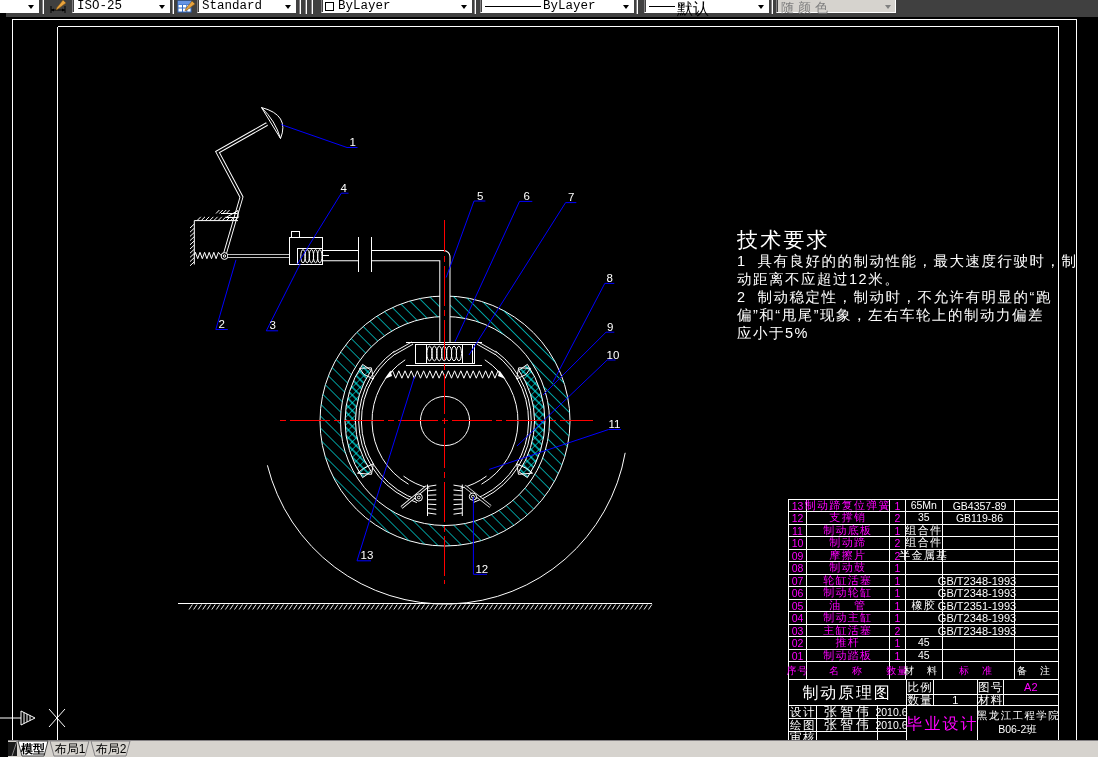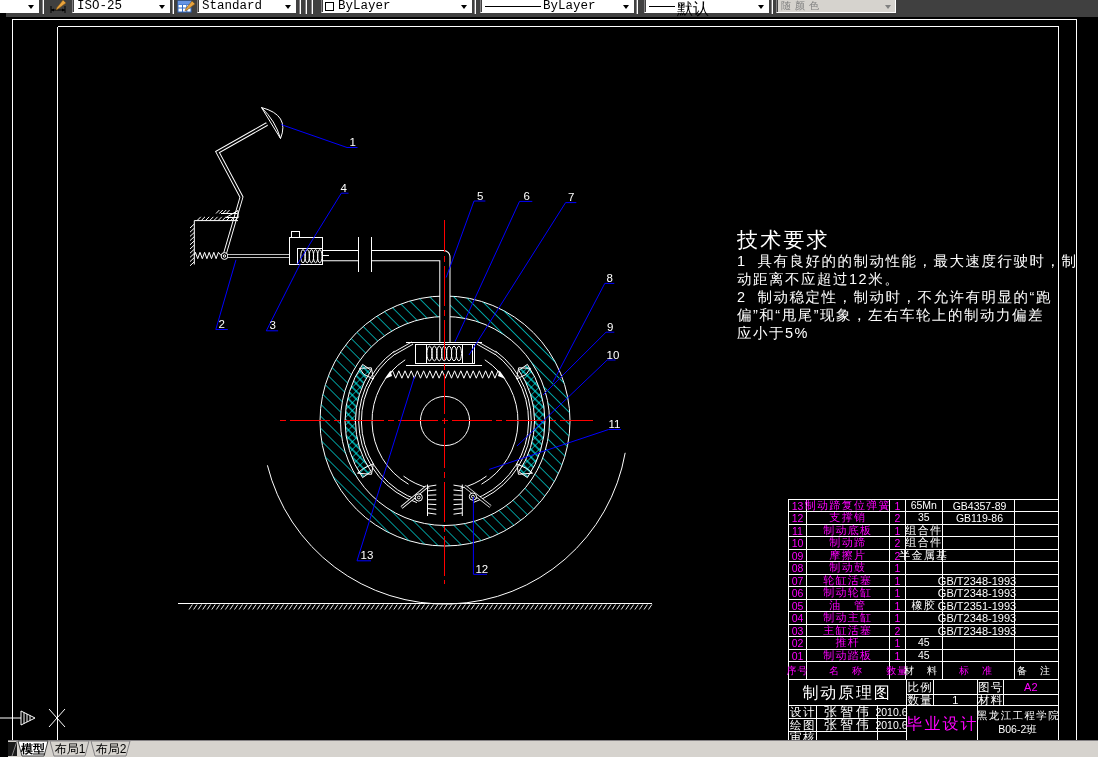--- a/index.html
+++ b/index.html
@@ -61,21 +61,21 @@
       <span class="ar" style="border-top-color:#000"></span>
     </div>
 <div class="sep" style="left:630px"></div>
 <div class="cb" style="left:638px;width:125px">
       <span class="ln" style="width:26px"></span>
       <span class="tx" style="left:32px;font-size:16px;font-family:Liberation Sans">默认</span>
       <span class="ar" style="border-top-color:#000"></span>
     </div>
 <div class="sep" style="left:765px"></div>
 <div class="cb dis" style="left:770px;width:120px">
-      <span class="tx" style="color:#808080;font-size:10px;letter-spacing:4px;font-family:Liberation Sans">随颜色</span>
+      <span class="tx" style="color:#808080;font-size:13px;letter-spacing:4px;font-family:Liberation Sans">随颜色</span>
       <span class="ar" style="border-top-color:#808080"></span>
     </div>
   </div>
 <svg id="cv" viewBox="0 17 1098 723" width="1098" height="723">
 <g stroke="#fff" stroke-width="1" fill="none" shape-rendering="crispEdges">
 <line x1="12.5" y1="19.5" x2="12.5" y2="740"></line>
 <line x1="12" y1="19.5" x2="1077" y2="19.5"></line>
 <line x1="1076.5" y1="19.5" x2="1076.5" y2="740"></line>
 <line x1="57.5" y1="26.5" x2="57.5" y2="740"></line>
 <line x1="57.5" y1="26.5" x2="1058.5" y2="26.5"></line>

